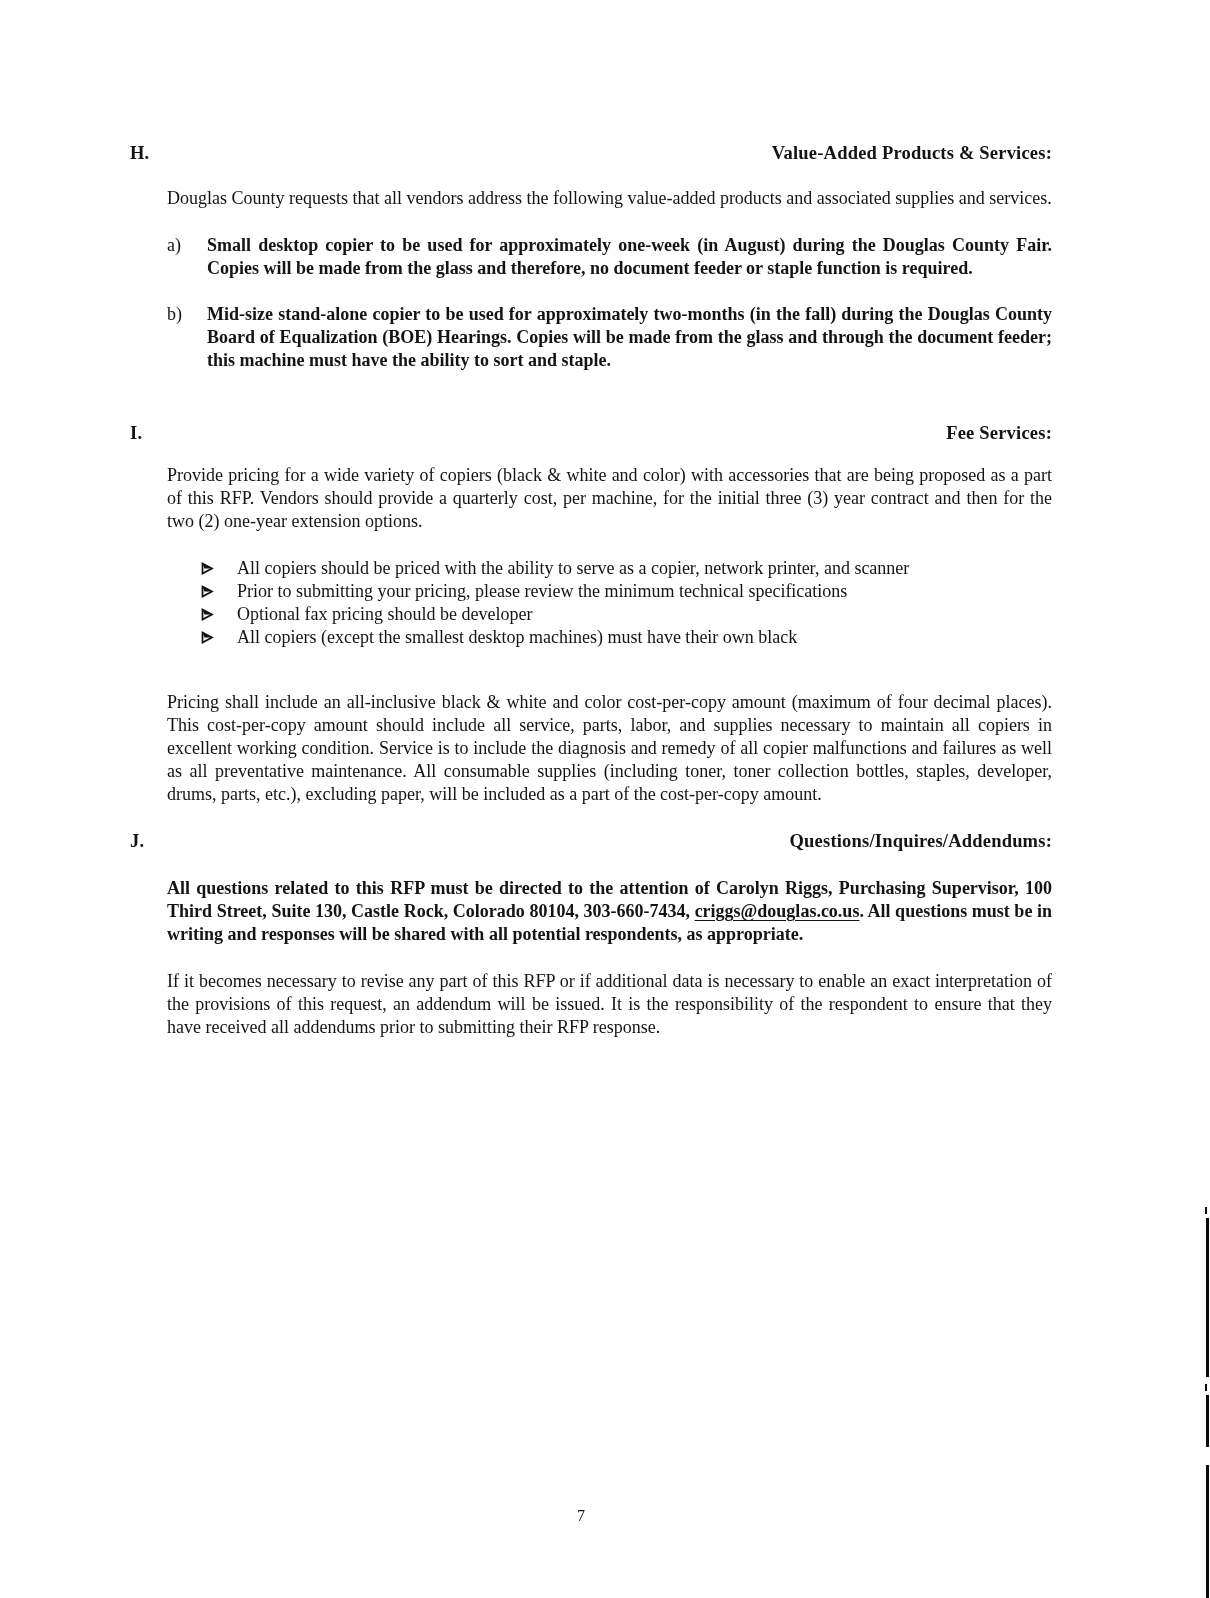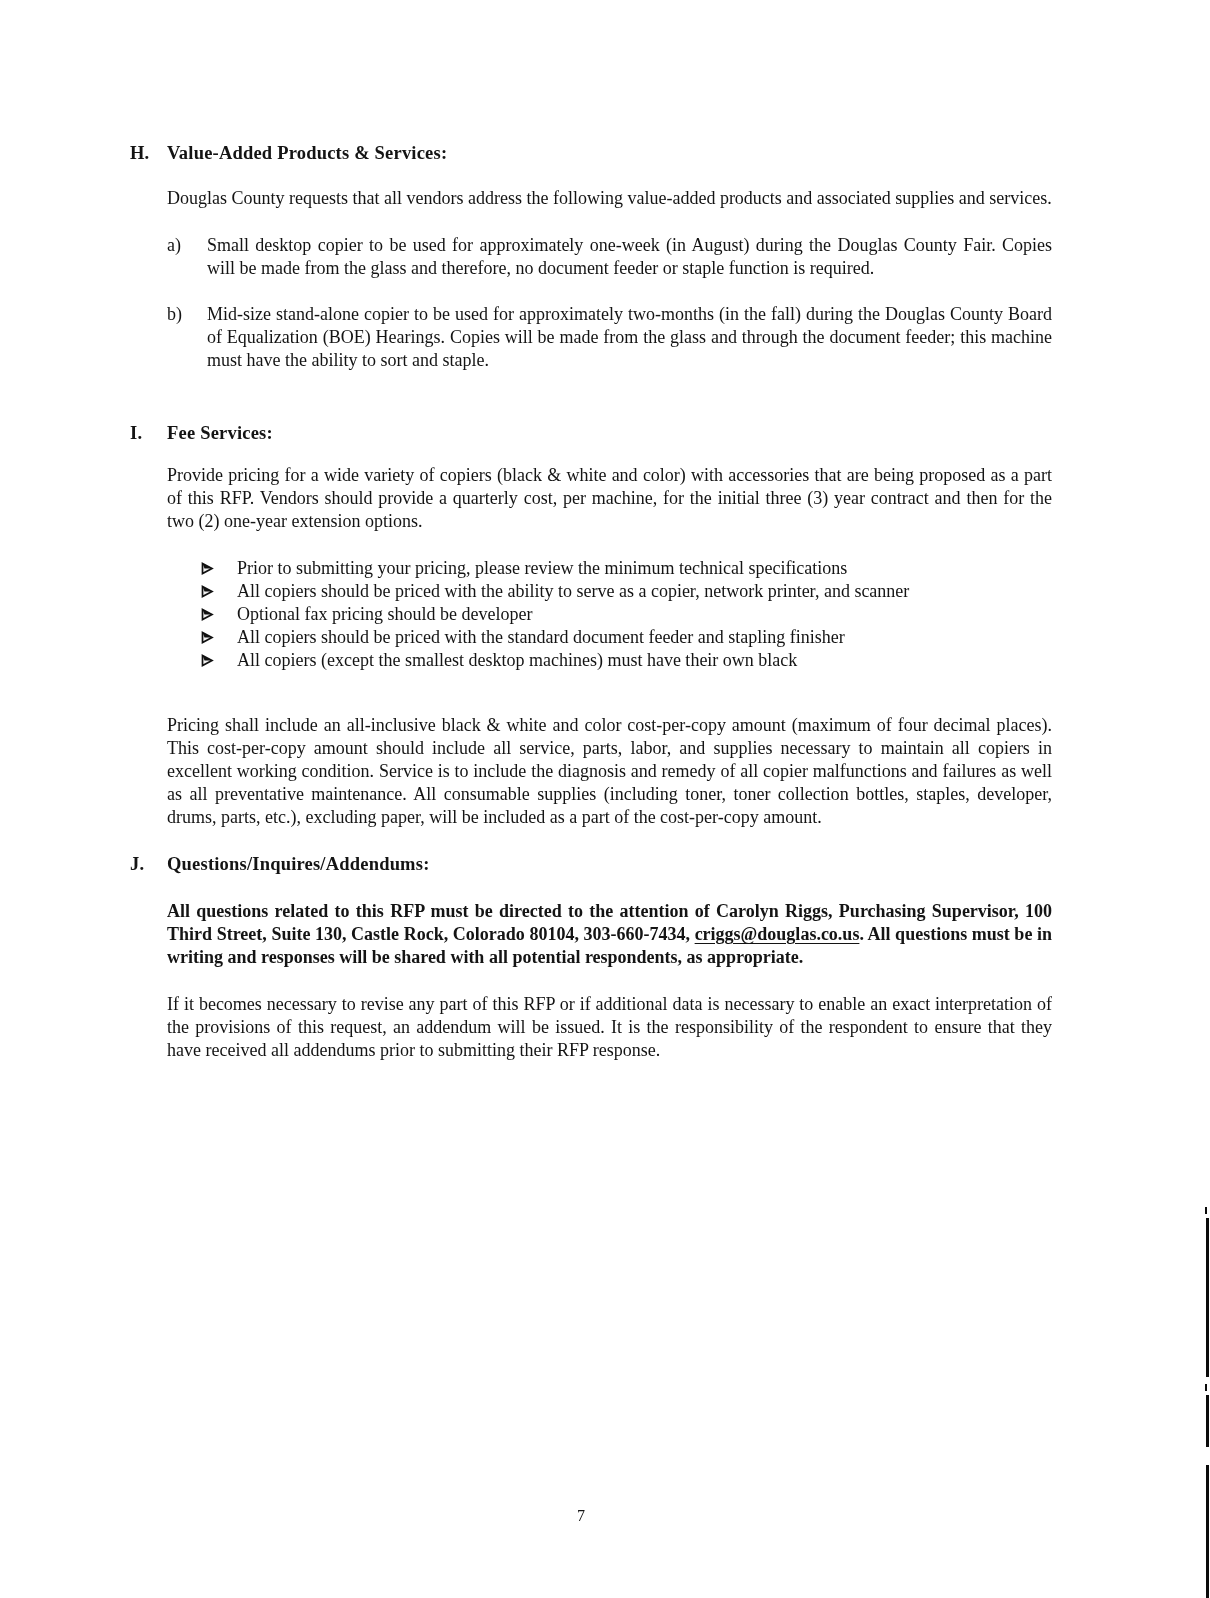--- a/index.html
+++ b/index.html
@@ -22,37 +22,37 @@
     padding: 142px 158px 0 130px;
   }
   .heading-row {
     display: flex;
     font-weight: bold;
     font-size: 18.5px;
     line-height: 23px;
     letter-spacing: 0.2px;
   }
   .sec-label { width: 37px; flex: 0 0 37px; }
-  .sec-title { flex: 1; }
+  .sec-title { flex: 1; text-align: right; }
   p.body-para {
     margin: 0 8px 24px 37px;
     width: 885px;
     font-size: 18px;
     line-height: 23px;
     text-align: justify;
   }
   .lettered-item {
     display: flex;
     margin-left: 37px;
     width: 885px;
     font-size: 18px;
     line-height: 23px;
   }
   .lettered-item .item-label { width: 40px; flex: 0 0 40px; }
-  .lettered-item .item-text { flex: 1; text-align: justify; }
+  .lettered-item .item-text { flex: 1; text-align: justify; font-weight: bold; }
   .bullet-list { margin: 0 0 42px 70px; }
   .bullet-row {
     display: flex;
     align-items: baseline;
     font-size: 18px;
     line-height: 23px;
   }
   .bullet-arrow {
     width: 37px;
     flex: 0 0 37px;
@@ -133,48 +133,39 @@
   <p class="body-para i-para2">Provide pricing for a wide variety of copiers (black &amp; white and color) with accessories that are being proposed as a part of this RFP.  Vendors should provide a quarterly cost, per machine, for the initial three (3) year contract and then for the two (2) one-year extension options.</p>
 
   <div class="bullet-list">
     <div class="bullet-row">
       <span class="bullet-arrow">
           <svg width="14" height="13" viewBox="0 0 14 13">
             <path d="M2.5 1.5 L12 6.5 L2.5 11.5 Z" fill="#f2f2f2" stroke="#111" stroke-width="1.7" stroke-linejoin="miter"></path>
             <path d="M2.5 1.5 L12 6.5 L4.5 6.5 Z" fill="#111"></path>
           </svg>
         </span>
+      <span class="bullet-text">All copiers should be priced with the ability to serve as a copier, network printer, and scanner</span>
+    </div>
+    <div class="bullet-row">
+      <span class="bullet-arrow">
+          <svg width="14" height="13" viewBox="0 0 14 13">
+            <path d="M2.5 1.5 L12 6.5 L2.5 11.5 Z" fill="#f2f2f2" stroke="#111" stroke-width="1.7" stroke-linejoin="miter"></path>
+            <path d="M2.5 1.5 L12 6.5 L4.5 6.5 Z" fill="#111"></path>
+          </svg>
+        </span>
       <span class="bullet-text">Prior to submitting your pricing, please review the minimum technical specifications</span>
     </div>
     <div class="bullet-row">
       <span class="bullet-arrow">
           <svg width="14" height="13" viewBox="0 0 14 13">
             <path d="M2.5 1.5 L12 6.5 L2.5 11.5 Z" fill="#f2f2f2" stroke="#111" stroke-width="1.7" stroke-linejoin="miter"></path>
             <path d="M2.5 1.5 L12 6.5 L4.5 6.5 Z" fill="#111"></path>
           </svg>
         </span>
-      <span class="bullet-text">All copiers should be priced with the ability to serve as a copier, network printer, and scanner</span>
-    </div>
-    <div class="bullet-row">
-      <span class="bullet-arrow">
-          <svg width="14" height="13" viewBox="0 0 14 13">
-            <path d="M2.5 1.5 L12 6.5 L2.5 11.5 Z" fill="#f2f2f2" stroke="#111" stroke-width="1.7" stroke-linejoin="miter"></path>
-            <path d="M2.5 1.5 L12 6.5 L4.5 6.5 Z" fill="#111"></path>
-          </svg>
-        </span>
       <span class="bullet-text">Optional fax pricing should be developer</span>
-    </div>
-    <div class="bullet-row">
-      <span class="bullet-arrow">
-          <svg width="14" height="13" viewBox="0 0 14 13">
-            <path d="M2.5 1.5 L12 6.5 L2.5 11.5 Z" fill="#f2f2f2" stroke="#111" stroke-width="1.7" stroke-linejoin="miter"></path>
-            <path d="M2.5 1.5 L12 6.5 L4.5 6.5 Z" fill="#111"></path>
-          </svg>
-        </span>
-      <span class="bullet-text">All copiers should be priced with the standard document feeder and stapling finisher</span>
     </div>
     <div class="bullet-row">
       <span class="bullet-arrow">
           <svg width="14" height="13" viewBox="0 0 14 13">
             <path d="M2.5 1.5 L12 6.5 L2.5 11.5 Z" fill="#f2f2f2" stroke="#111" stroke-width="1.7" stroke-linejoin="miter"></path>
             <path d="M2.5 1.5 L12 6.5 L4.5 6.5 Z" fill="#111"></path>
           </svg>
         </span>
       <span class="bullet-text">All copiers (except the smallest desktop machines) must have their own black</span>
     </div>

